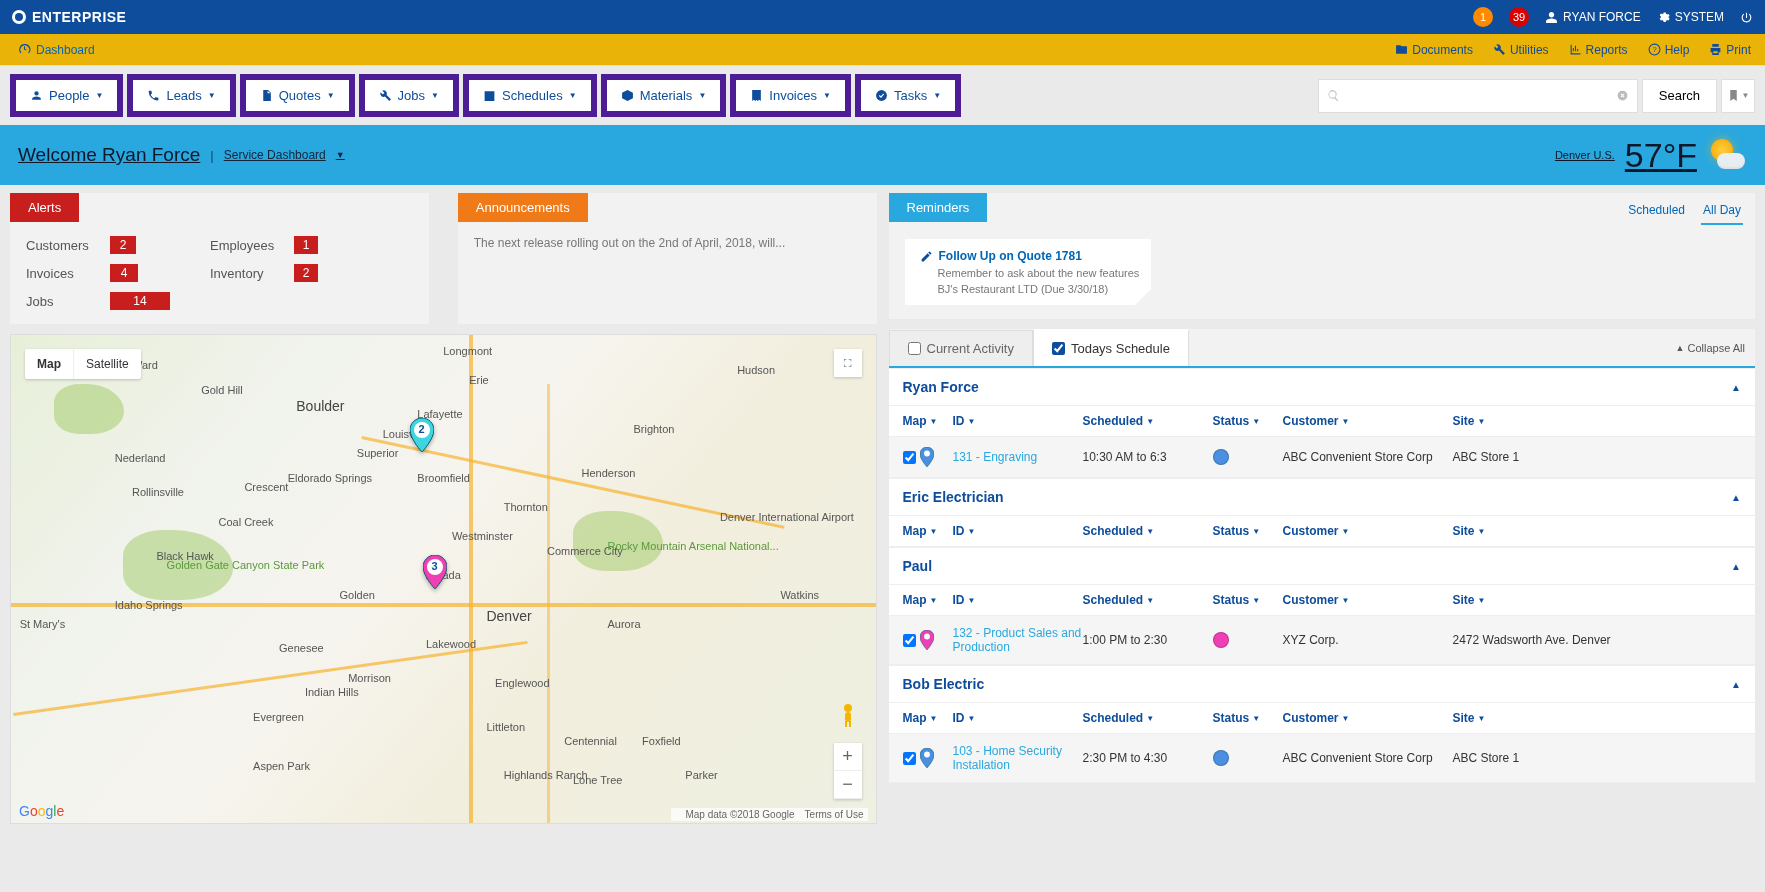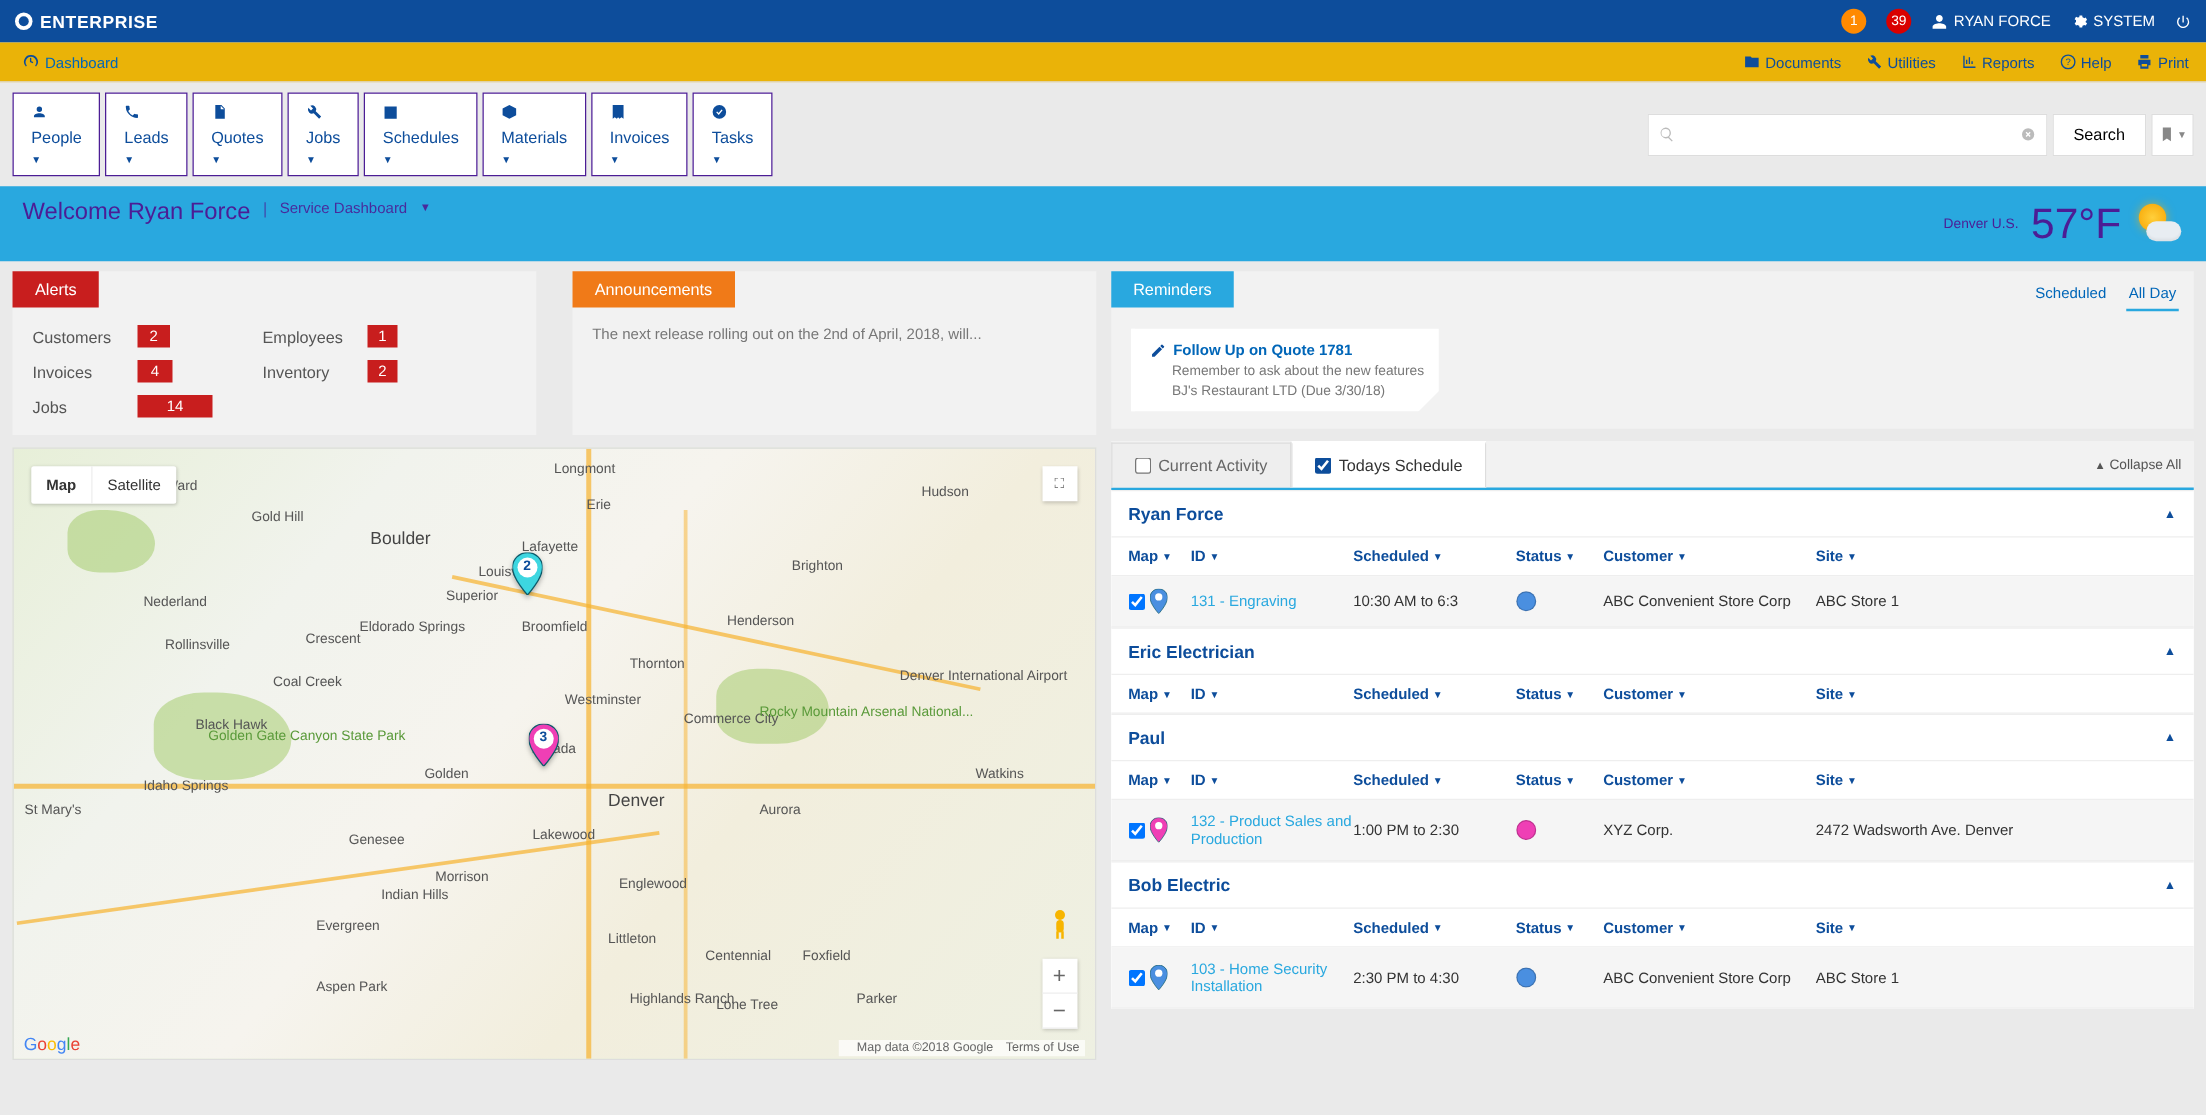--- a/index.html
+++ b/index.html
@@ -10,28 +10,28 @@
 .logo-circle::after { content:''; width:8px; height:8px; border-radius:50%; background:#0d4d9b; display:block;}
 .topbar-right { margin-left: auto; display: flex; align-items: center; gap: 16px; font-size: 12px; }
 .badge-orange { background: #ff8a00; color: #fff; border-radius: 50%; width: 20px; height: 20px; display: flex; align-items: center; justify-content: center; font-size: 11px; }
 .badge-red { background: #d90000; color: #fff; border-radius: 50%; width: 20px; height: 20px; display: flex; align-items: center; justify-content: center; font-size: 11px; }
 .topbar-item { display: flex; align-items: center; gap: 5px; cursor: pointer; }
 .secondbar { background: #eab308; height: 32px; display: flex; align-items: center; padding: 0 14px 0 18px; border-bottom: 1px solid #ddd; }
 .secondbar a { color: #0066b8; font-size: 12px; display: flex; align-items: center; gap: 5px; cursor: pointer; }
 .secondbar-right { margin-left: auto; display: flex; gap: 20px; }
 .secondbar-right a { color: #0d4d9b; font-size: 12px; cursor: pointer; display:flex; align-items:center; gap:4px;}
 .navbar { background: #eaeaea; padding: 8px 10px; display: flex; gap: 4px; align-items: center; }
-.nav-btn { background: #fff; border: 1px solid #4c1d95; padding: 8px 14px; display: flex; align-items: flex-start; gap: 6px; color: #0d4d9b; font-size: 13px; cursor: pointer; flex-direction: column; }
+.nav-btn { background: #fff; border: 6px solid #4c1d95; padding: 8px 14px; display: flex; align-items: center; gap: 6px; color: #0d4d9b; font-size: 13px; cursor: pointer; }
 .nav-btn .caret { font-size: 8px; color: #0d4d9b; }
 .navbar-right { margin-left: auto; display: flex; gap: 4px; align-items:center; }
 .search-wrap { background: #fff; border: 1px solid #ddd; display: flex; align-items: center; padding: 0 8px; height: 34px; width: 320px; }
 .search-wrap input { border: none; outline: none; flex: 1; font-size: 13px; padding: 0 6px; }
 .search-btn { background: #fff; border: 1px solid #ddd; height: 34px; padding: 0 16px; font-size: 13px; cursor: pointer; }
 .bookmark-btn { background:#fff; border:1px solid #ddd; height:34px; width:34px; display:flex; align-items:center; justify-content:center; cursor:pointer; color:#888; }
-.welcome-bar { background: #29a8df; color: #4c1d95; padding: 10px 18px; display: flex; align-items: flex-start; }
+.welcome-bar { background: #29a8df; color: #0f172a; padding: 10px 18px; display: flex; align-items: center; text-decoration: underline; }
 .welcome-bar h1 { font-size: 19px; font-weight: normal; }
 .welcome-bar .divider { margin: 0 10px; opacity: 0.7; }
 .welcome-bar .sub { font-size: 12px; opacity: 0.9; display:flex; align-items:center; gap:10px; }
 .weather { margin-left: auto; display: flex; align-items: center; gap: 10px; }
 .weather .loc { font-size: 11px; }
 .weather .temp { font-size: 34px; font-weight: 300; }
 .weather-icon { width:40px; height:40px; position:relative; }
 .weather-icon .sun { width:22px; height:22px; background:radial-gradient(circle,#ffcf3b,#f7a400); border-radius:50%; position:absolute; top:4px; left:4px; box-shadow:0 0 8px rgba(255,180,0,0.6);}
 .weather-icon .cloud { width:28px; height:16px; background:#e8edf2; border-radius:10px; position:absolute; bottom:6px; right:2px; box-shadow:inset 0 -2px 2px rgba(0,0,0,0.05);}
 .content { display: flex; gap: 12px; padding: 8px 10px; }

